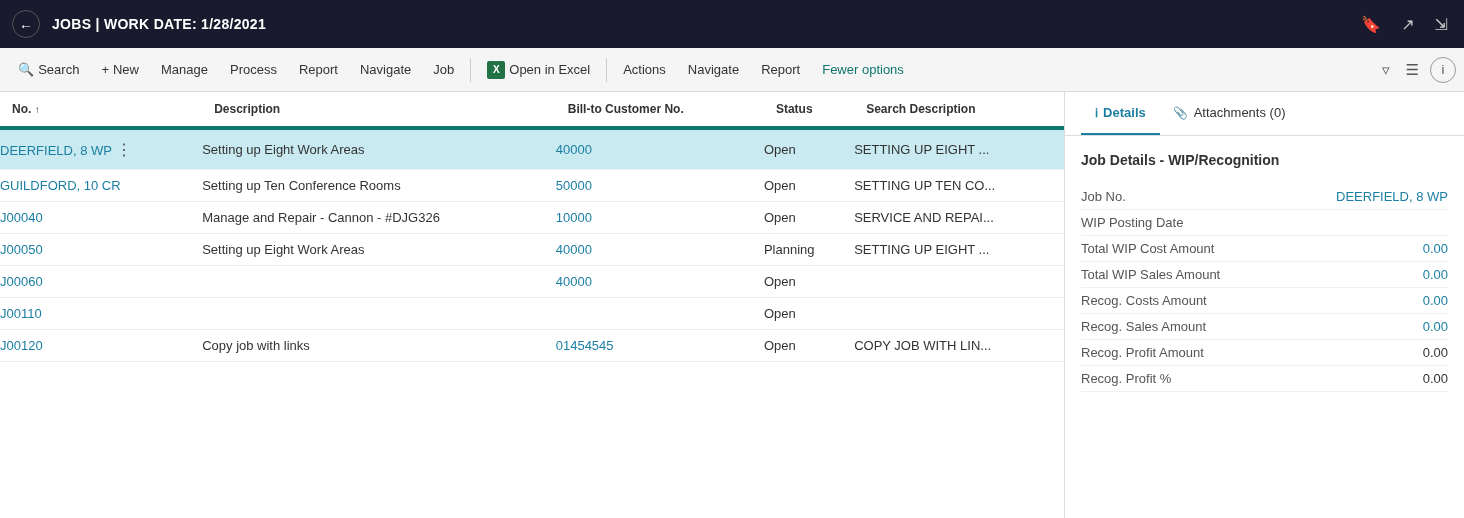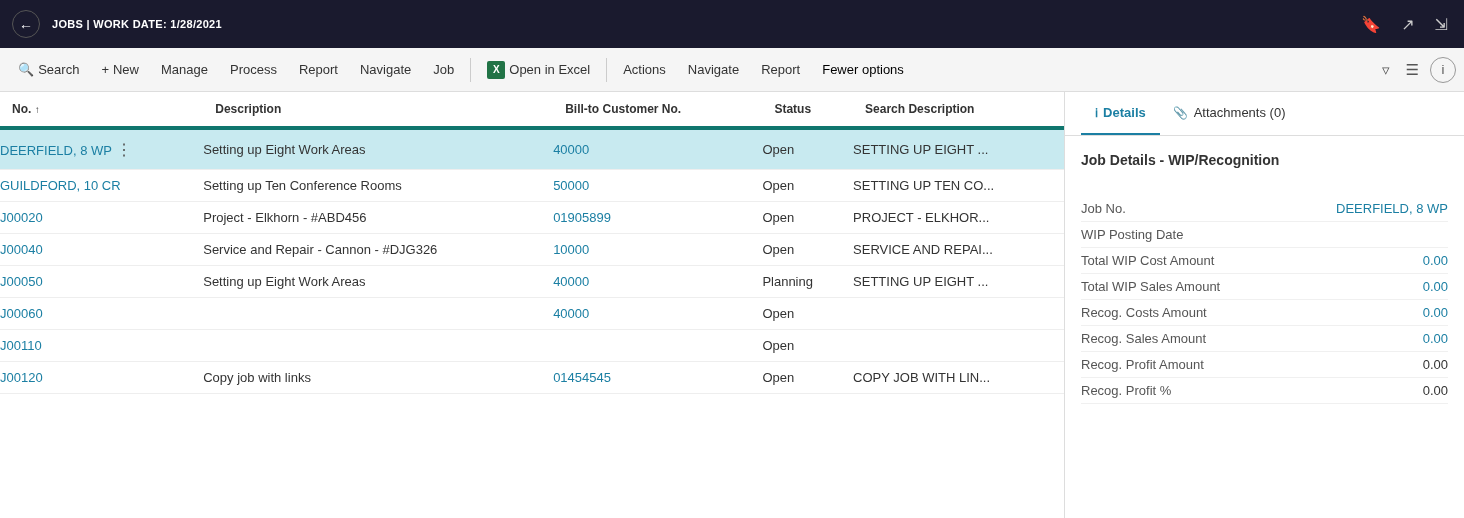--- a/index.html
+++ b/index.html
@@ -19,21 +19,21 @@
       width: 28px; height: 28px;
       border-radius: 50%;
       background: transparent;
       border: 1px solid #555;
       color: #fff;
       cursor: pointer;
       display: flex; align-items: center; justify-content: center;
       font-size: 14px;
     }
     .header-title {
-      font-size: 11px;
+      font-size: 14px;
       font-weight: 600;
       color: #fff;
       letter-spacing: 0.3px;
     }
     .header-actions {
       margin-left: auto;
       display: flex;
       gap: 12px;
       align-items: center;
     }
@@ -117,21 +117,21 @@
       border: 1px solid #999;
       background: transparent;
       cursor: pointer;
       font-size: 13px;
       color: #555;
       display: flex; align-items: center; justify-content: center;
     }
     .fewer-options-btn {
       background: transparent;
       border: none;
-      color: #000000;
+      color: #0f766e;
       cursor: pointer;
       padding: 6px 10px;
       font-size: 13px;
     }
 
     
     .main-content {
       display: flex;
       height: calc(518px - 48px - 44px);
     }
@@ -214,21 +214,21 @@
       border-bottom: 2px solid #1b7fa3;
       color: #1b7fa3;
       font-weight: 600;
     }
     .details-tab-icon { font-size: 12px; }
     .details-body { padding: 16px; }
     .details-section-title {
       font-size: 14px;
       font-weight: 600;
       color: #333;
-      margin-bottom: 28px;
+      margin-bottom: 16px;
     }
     .details-field {
       display: flex;
       justify-content: space-between;
       align-items: flex-end;
       padding: 5px 0;
       border-bottom: 1px solid #f0f0f0;
       font-size: 13px;
     }
     .details-field-label { color: #555; }
@@ -320,29 +320,22 @@
             <td>SETTING UP EIGHT ...</td>
           </tr>
           <tr>
             <td><a class="link-text" href="#">GUILDFORD, 10 CR</a></td>
             <td>Setting up Ten Conference Rooms</td>
             <td><a class="link-text" href="#">50000</a></td>
             <td>Open</td>
             <td>SETTING UP TEN CO...</td>
           </tr>
           <tr>
-            <td><a class="link-text" href="#">J00020</a></td>
-            <td>Project - Elkhorn - #ABD456</td>
-            <td><a class="link-text" href="#">01905899</a></td>
-            <td>Open</td>
-            <td>PROJECT - ELKHOR...</td>
-          </tr>
-          <tr>
             <td><a class="link-text" href="#">J00040</a></td>
-            <td>Service and Repair - Cannon - #DJG326</td>
+            <td>Manage and Repair - Cannon - #DJG326</td>
             <td><a class="link-text" href="#">10000</a></td>
             <td>Open</td>
             <td>SERVICE AND REPAI...</td>
           </tr>
           <tr>
             <td><a class="link-text" href="#">J00050</a></td>
             <td>Setting up Eight Work Areas</td>
             <td><a class="link-text" href="#">40000</a></td>
             <td>Planning</td>
             <td>SETTING UP EIGHT ...</td>

